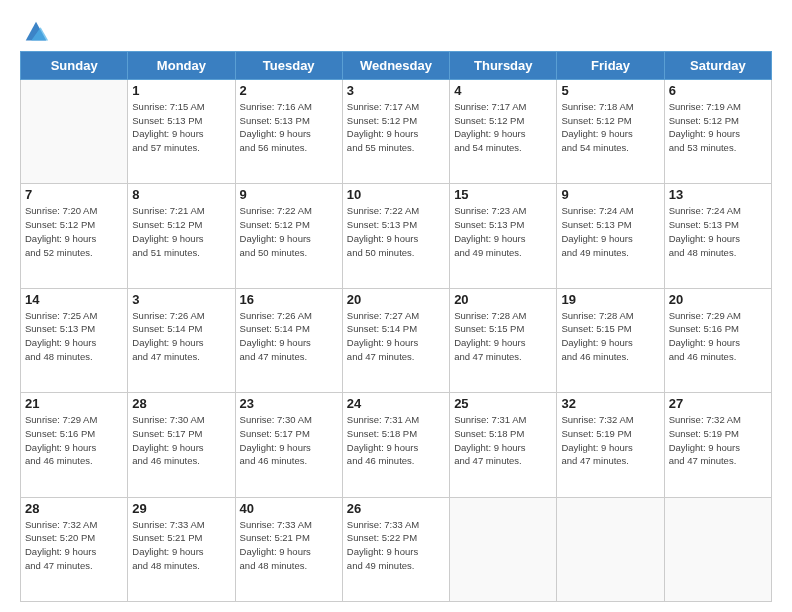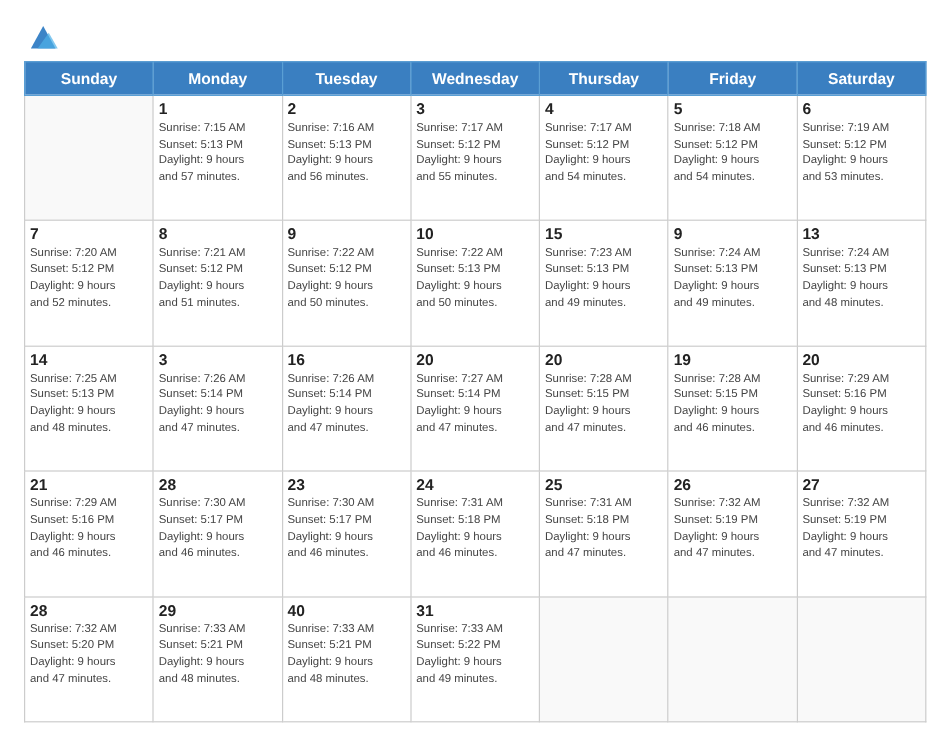--- a/index.html
+++ b/index.html
@@ -237,21 +237,21 @@
           </td>
           <td>
             <span class="day-num">24</span>
             <div class="cell-info">Sunrise: 7:31 AM<br>Sunset: 5:18 PM<br>Daylight: 9 hours<br>and 46 minutes.</div>
           </td>
           <td>
             <span class="day-num">25</span>
             <div class="cell-info">Sunrise: 7:31 AM<br>Sunset: 5:18 PM<br>Daylight: 9 hours<br>and 47 minutes.</div>
           </td>
           <td>
-            <span class="day-num">26</span>
+            <span class="day-num">32</span>
             <div class="cell-info">Sunrise: 7:32 AM<br>Sunset: 5:19 PM<br>Daylight: 9 hours<br>and 47 minutes.</div>
           </td>
           <td>
             <span class="day-num">27</span>
             <div class="cell-info">Sunrise: 7:32 AM<br>Sunset: 5:19 PM<br>Daylight: 9 hours<br>and 47 minutes.</div>
           </td>
         </tr>
         <tr>
           <td>
             <span class="day-num">28</span>
@@ -259,21 +259,21 @@
           </td>
           <td>
             <span class="day-num">29</span>
             <div class="cell-info">Sunrise: 7:33 AM<br>Sunset: 5:21 PM<br>Daylight: 9 hours<br>and 48 minutes.</div>
           </td>
           <td>
             <span class="day-num">40</span>
             <div class="cell-info">Sunrise: 7:33 AM<br>Sunset: 5:21 PM<br>Daylight: 9 hours<br>and 48 minutes.</div>
           </td>
           <td>
-            <span class="day-num">31</span>
+            <span class="day-num">26</span>
             <div class="cell-info">Sunrise: 7:33 AM<br>Sunset: 5:22 PM<br>Daylight: 9 hours<br>and 49 minutes.</div>
           </td>
           <td class="empty"></td>
           <td class="empty"></td>
           <td class="empty"></td>
         </tr>
       </tbody>
   </table>
 </div>
 

